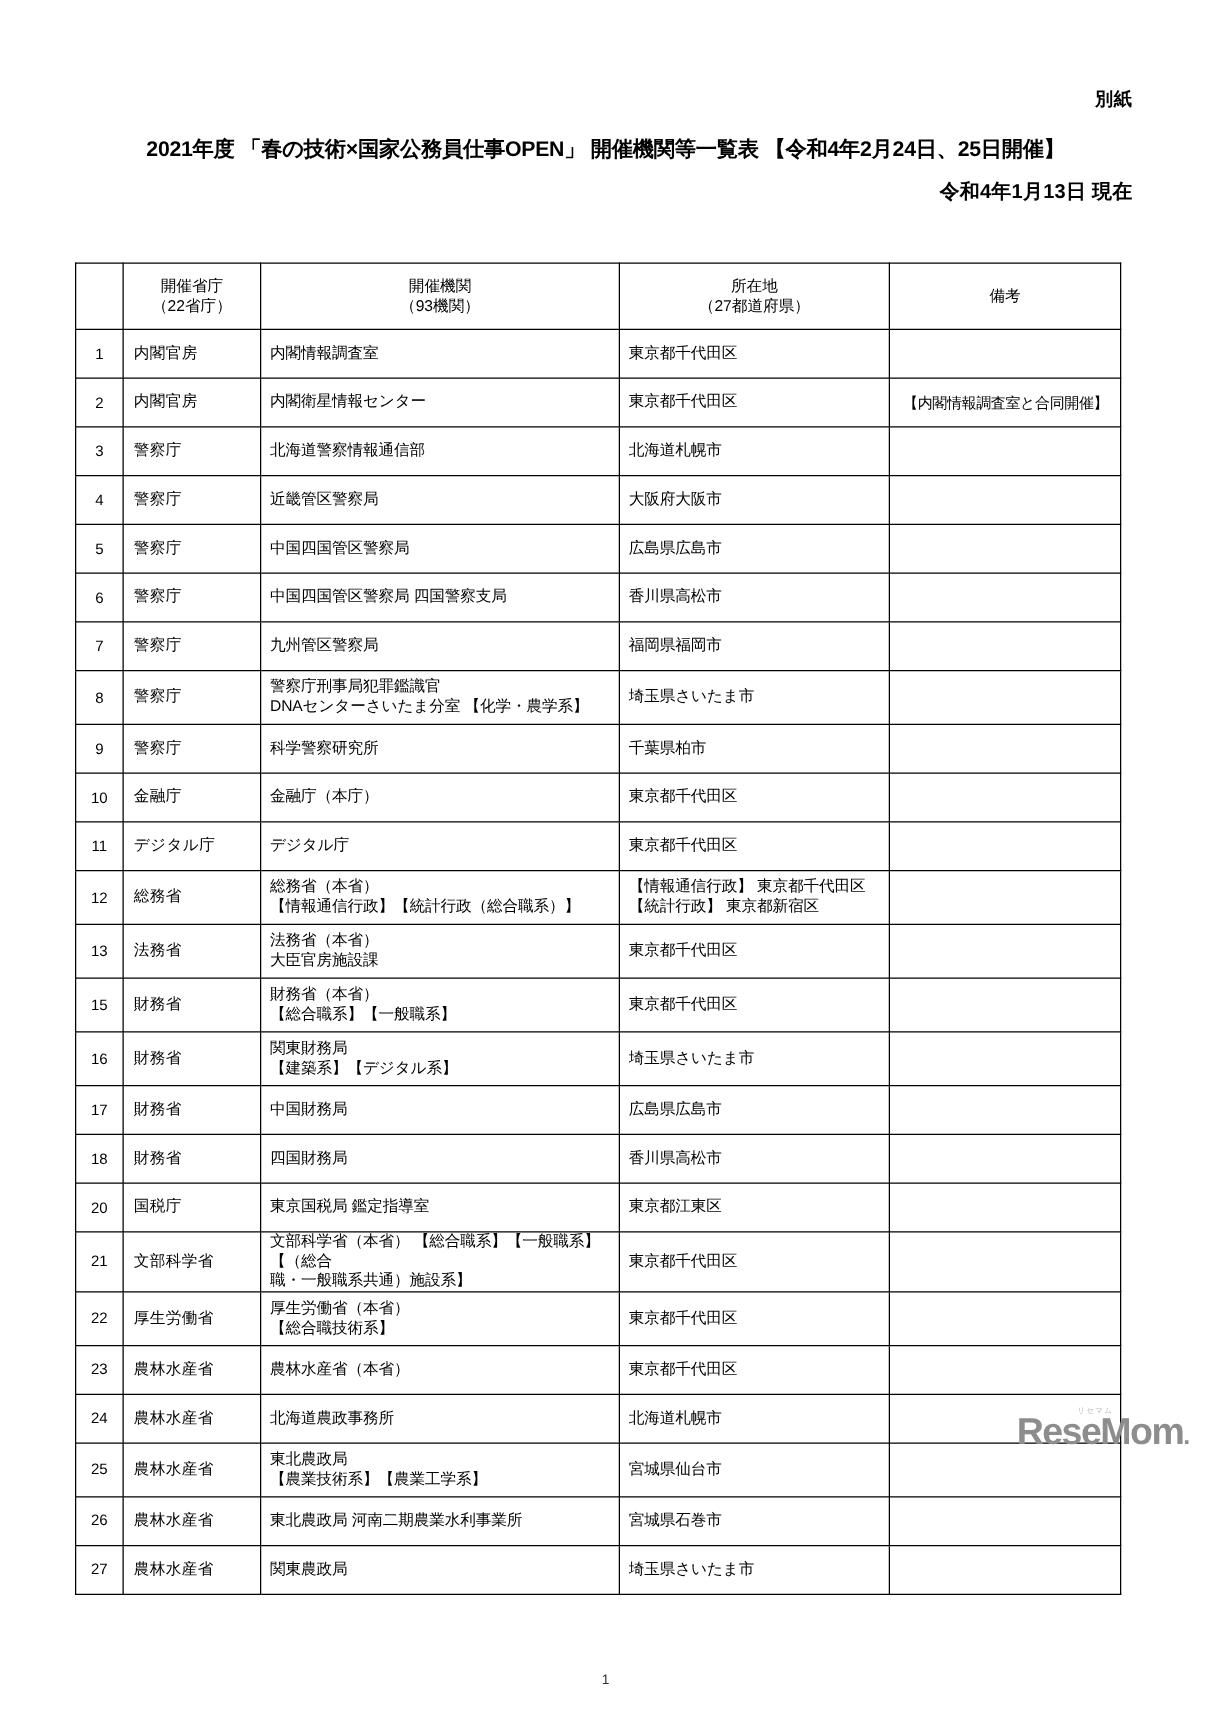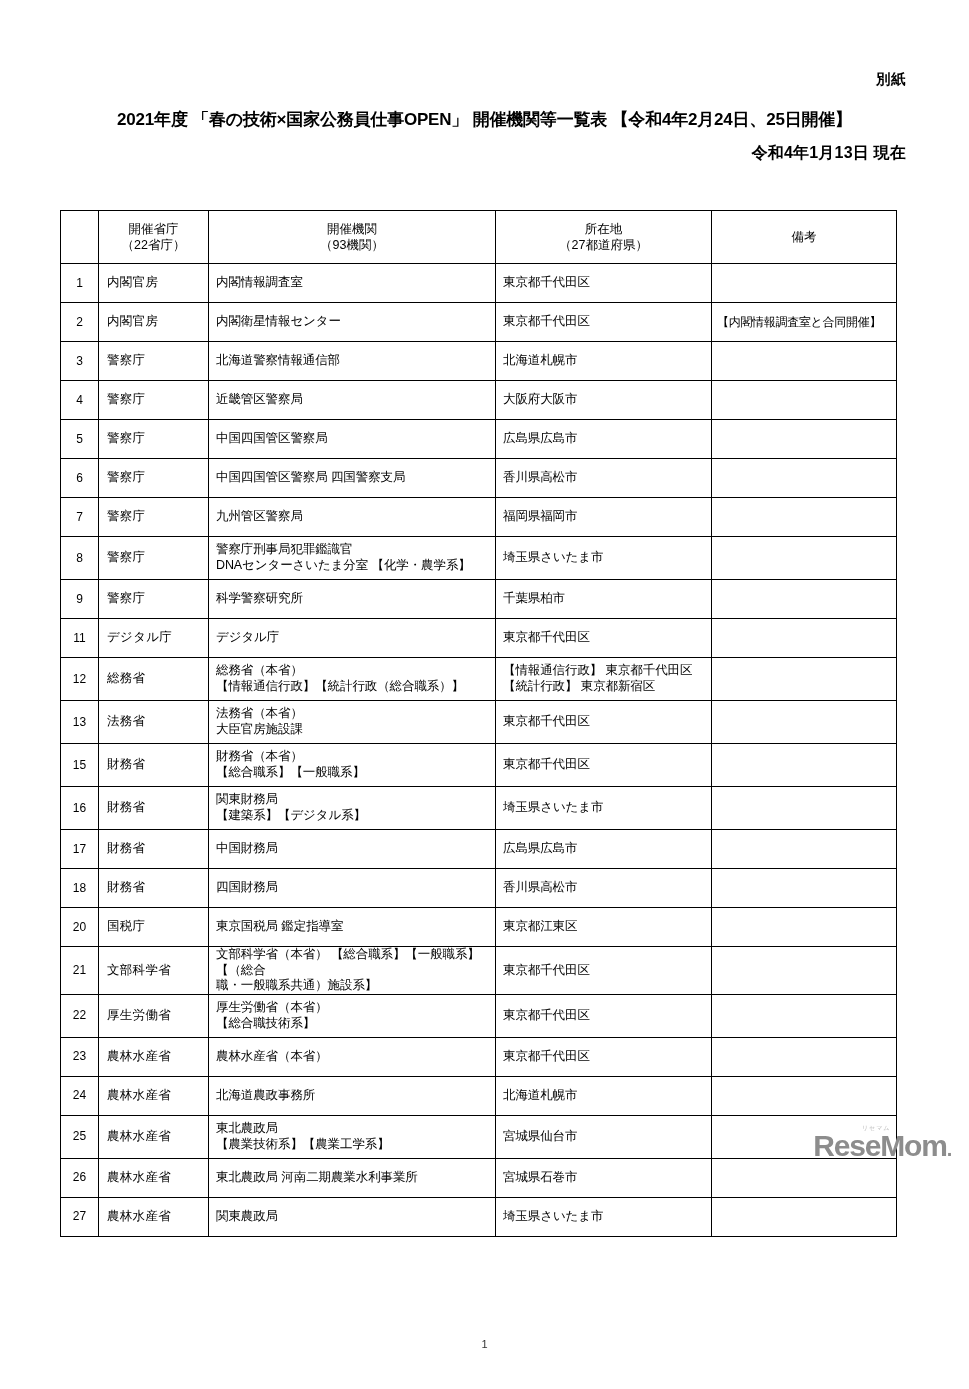--- a/index.html
+++ b/index.html
@@ -109,20 +109,21 @@
     padding-left: 7px;
     letter-spacing: -0.1px;
   }
   tbody td.loc {
     padding-left: 7px;
     letter-spacing: -0.1px;
   }
   tbody td.note {
     padding-left: 5px;
     padding-right: 4px;
+    text-align: center;
     letter-spacing: -0.3px;
     font-size: 12px;
   }
   tbody td .ln { display: block; white-space: nowrap; }
   tbody td.org .ln,
   tbody td.loc .ln { white-space: normal; }
 
   tbody tr.tall td { height: 42px; }
 
   
@@ -299,20 +300,31 @@
             <td class="ministry">警察庁</td>
             <td class="org">
               <span class="ln">科学警察研究所</span>
             </td>
             <td class="loc">
               <span class="ln">千葉県柏市</span>
             </td>
             <td class="note"></td>
           </tr>
           <tr>
+            <td class="no">10</td>
+            <td class="ministry">金融庁</td>
+            <td class="org">
+              <span class="ln">金融庁（本庁）</span>
+            </td>
+            <td class="loc">
+              <span class="ln">東京都千代田区</span>
+            </td>
+            <td class="note"></td>
+          </tr>
+          <tr>
             <td class="no">11</td>
             <td class="ministry">デジタル庁</td>
             <td class="org">
               <span class="ln">デジタル庁</span>
             </td>
             <td class="loc">
               <span class="ln">東京都千代田区</span>
             </td>
             <td class="note"></td>
           </tr>

